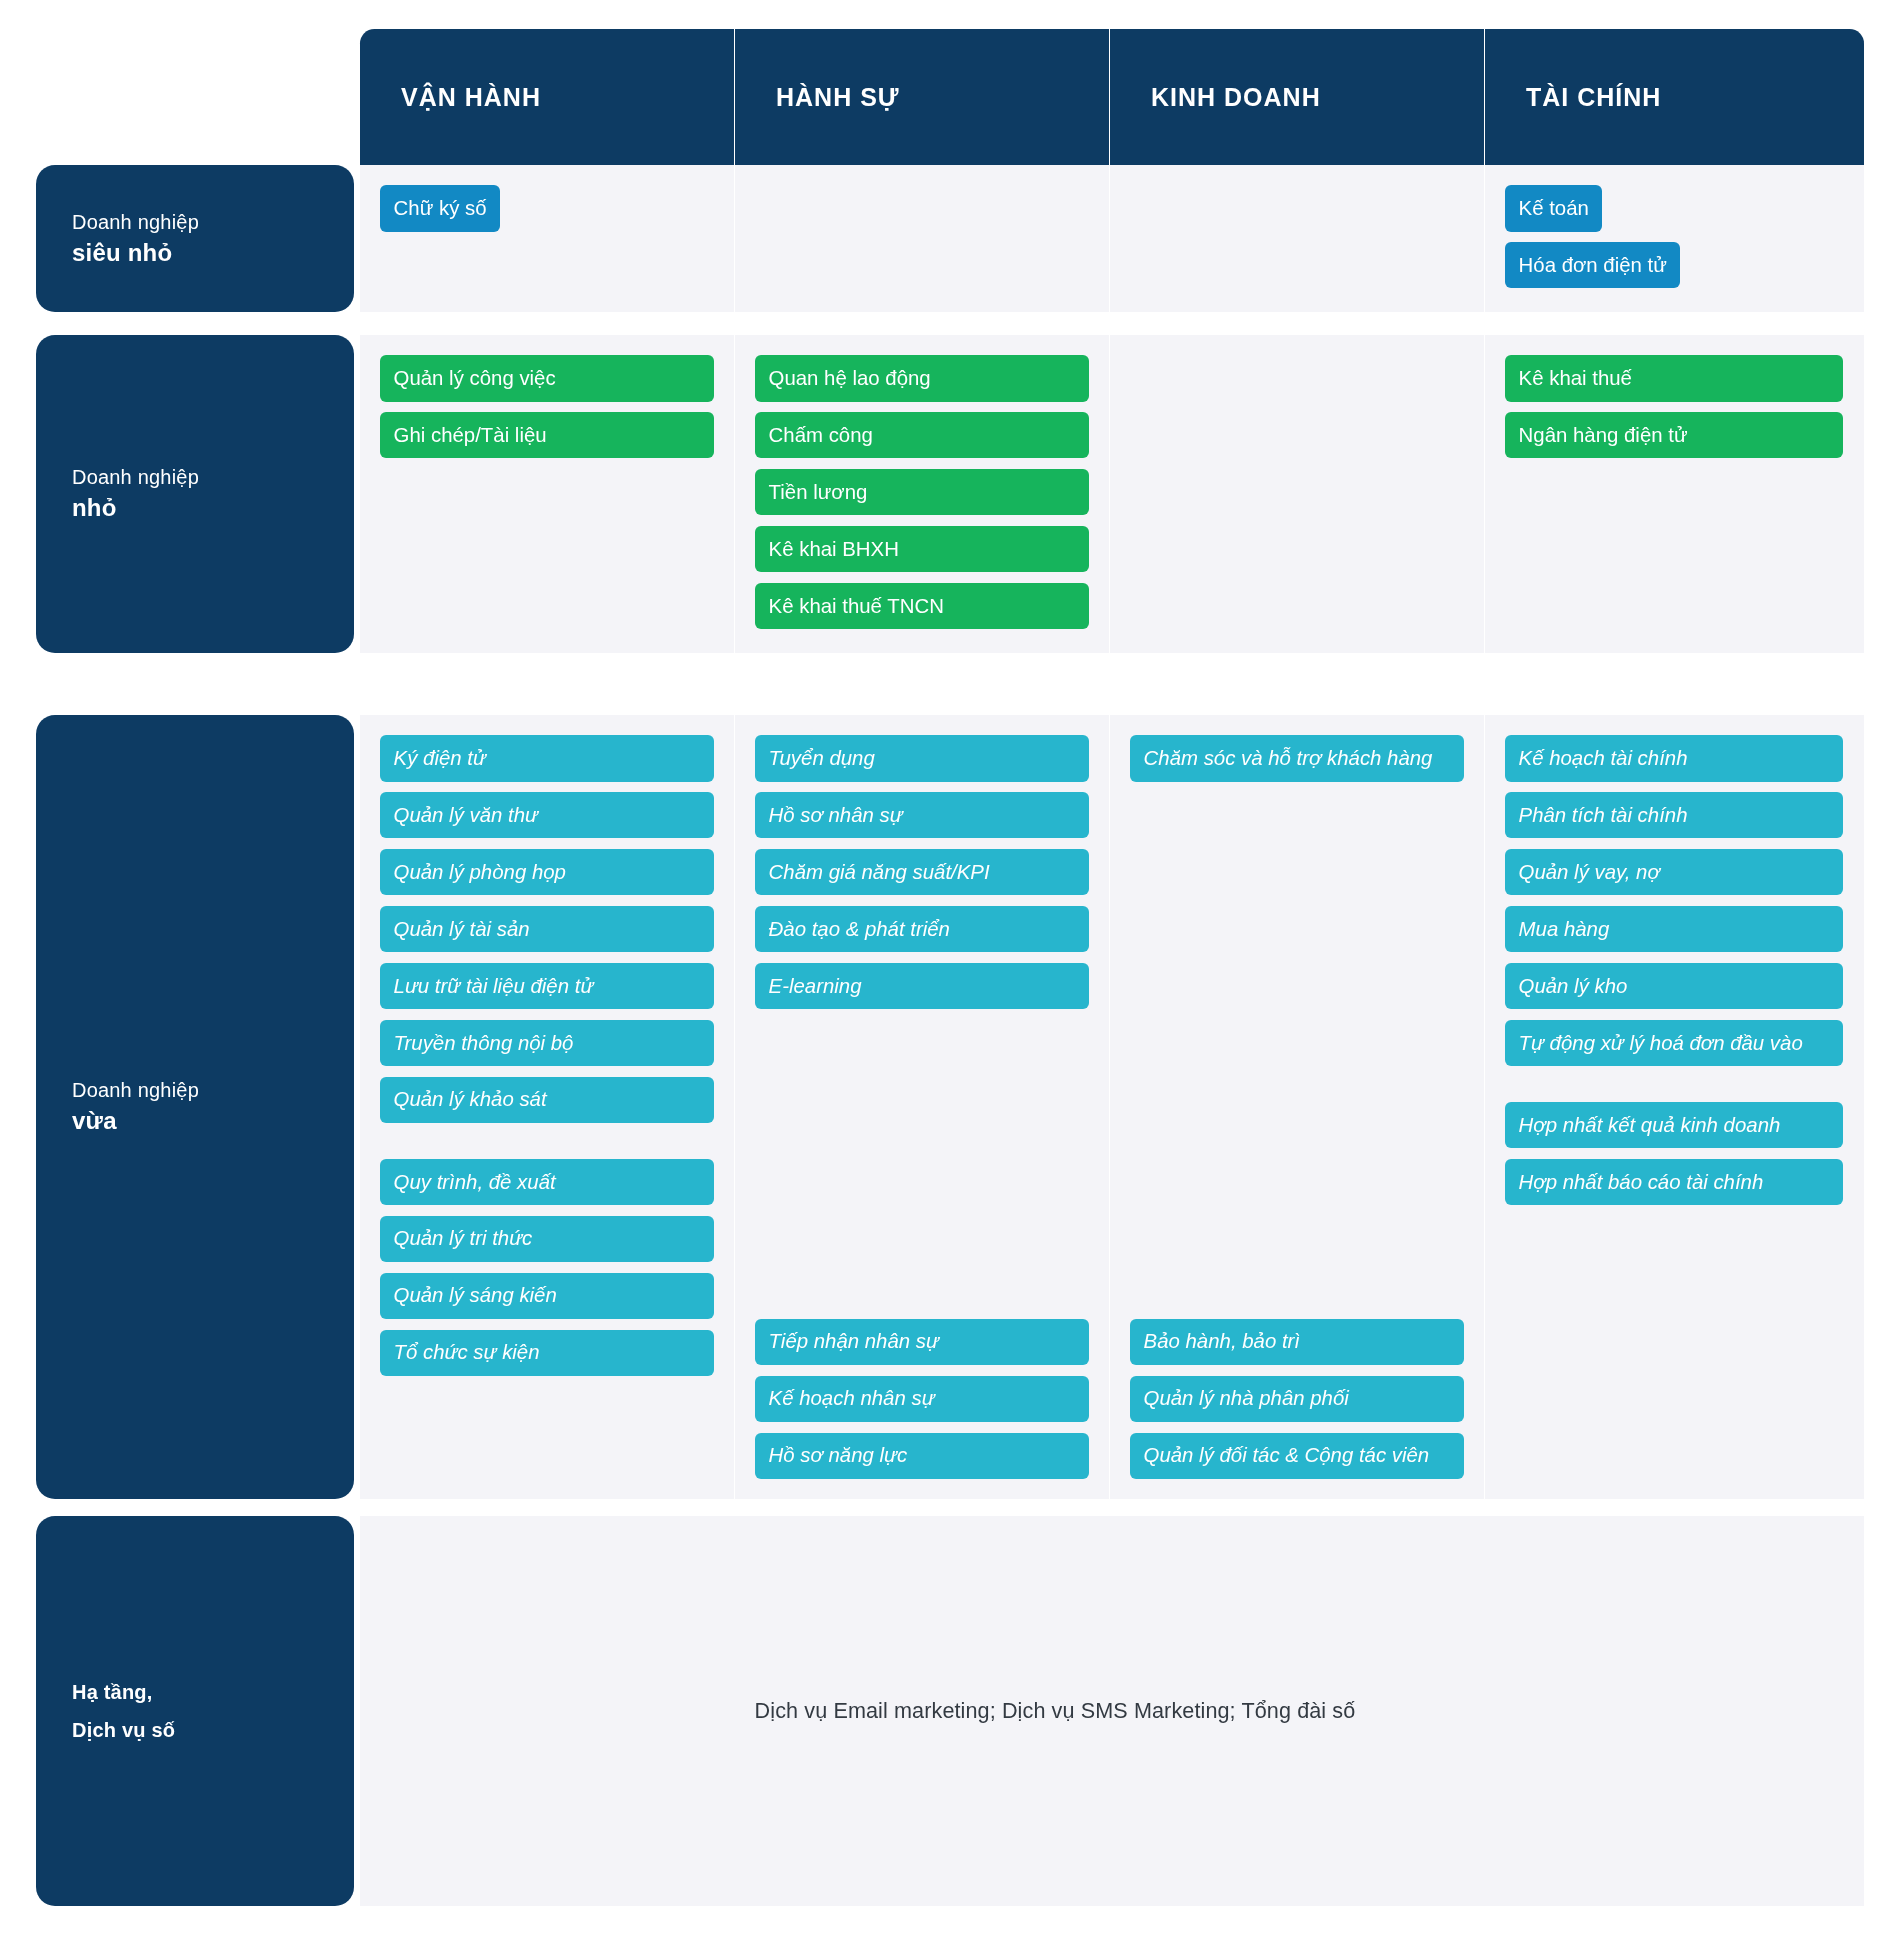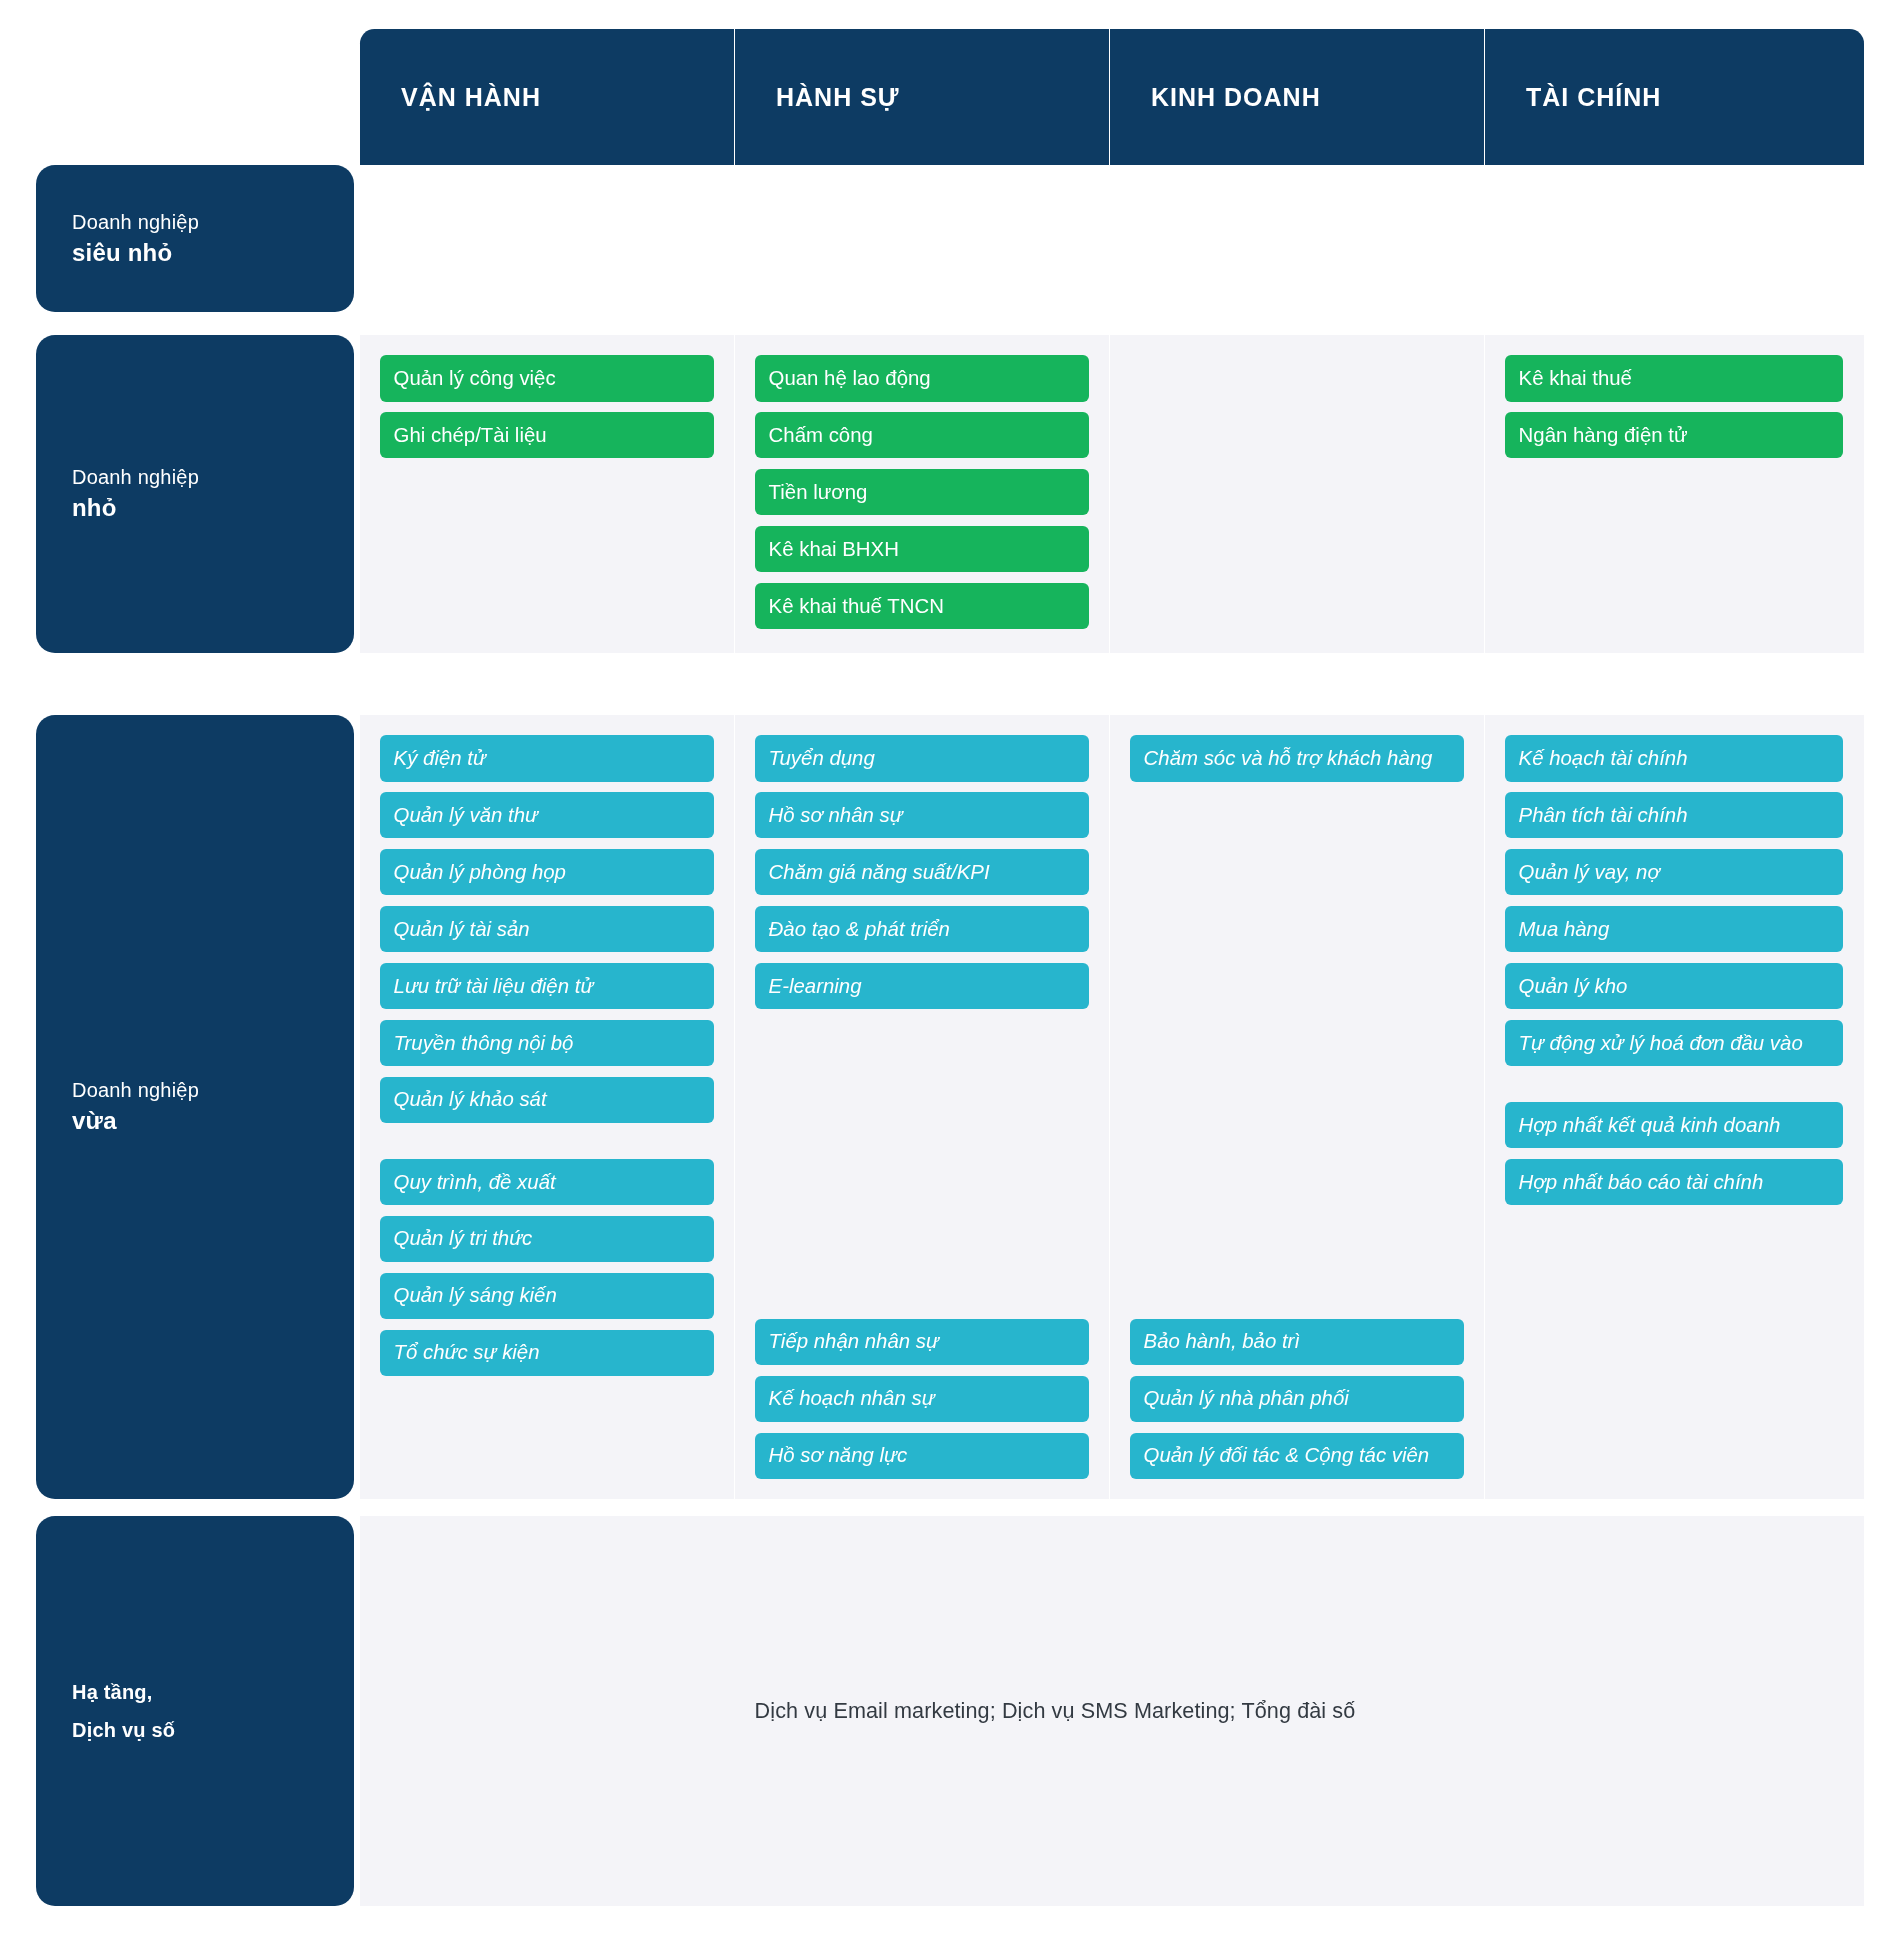--- a/index.html
+++ b/index.html
@@ -124,20 +124,31 @@
     <div class="header-cell hc0">VẬN HÀNH</div>
     <div class="header-cell hc1">HÀNH SỰ</div>
     <div class="header-cell hc2">KINH DOANH</div>
     <div class="header-cell hc3">TÀI CHÍNH</div>
   </div>
 
   <div class="row" id="row-micro">
     <div class="row-label">
       <span class="l1">Doanh nghiệp</span>
       <span class="l2">siêu nhỏ</span>
+    </div>
+    <div class="row-body">
+      <div class="col c0">
+        <span class="pill blue fit">Chữ ký số</span>
+      </div>
+      <div class="col c1"></div>
+      <div class="col c2"></div>
+      <div class="col c3">
+        <span class="pill blue fit">Kế toán</span>
+        <span class="pill blue fit">Hóa đơn điện tử</span>
+      </div>
     </div>
   </div>
 
   <div class="row" id="row-small">
     <div class="row-label">
       <span class="l1">Doanh nghiệp</span>
       <span class="l2">nhỏ</span>
     </div>
     <div class="row-body">
       <div class="col c0">

